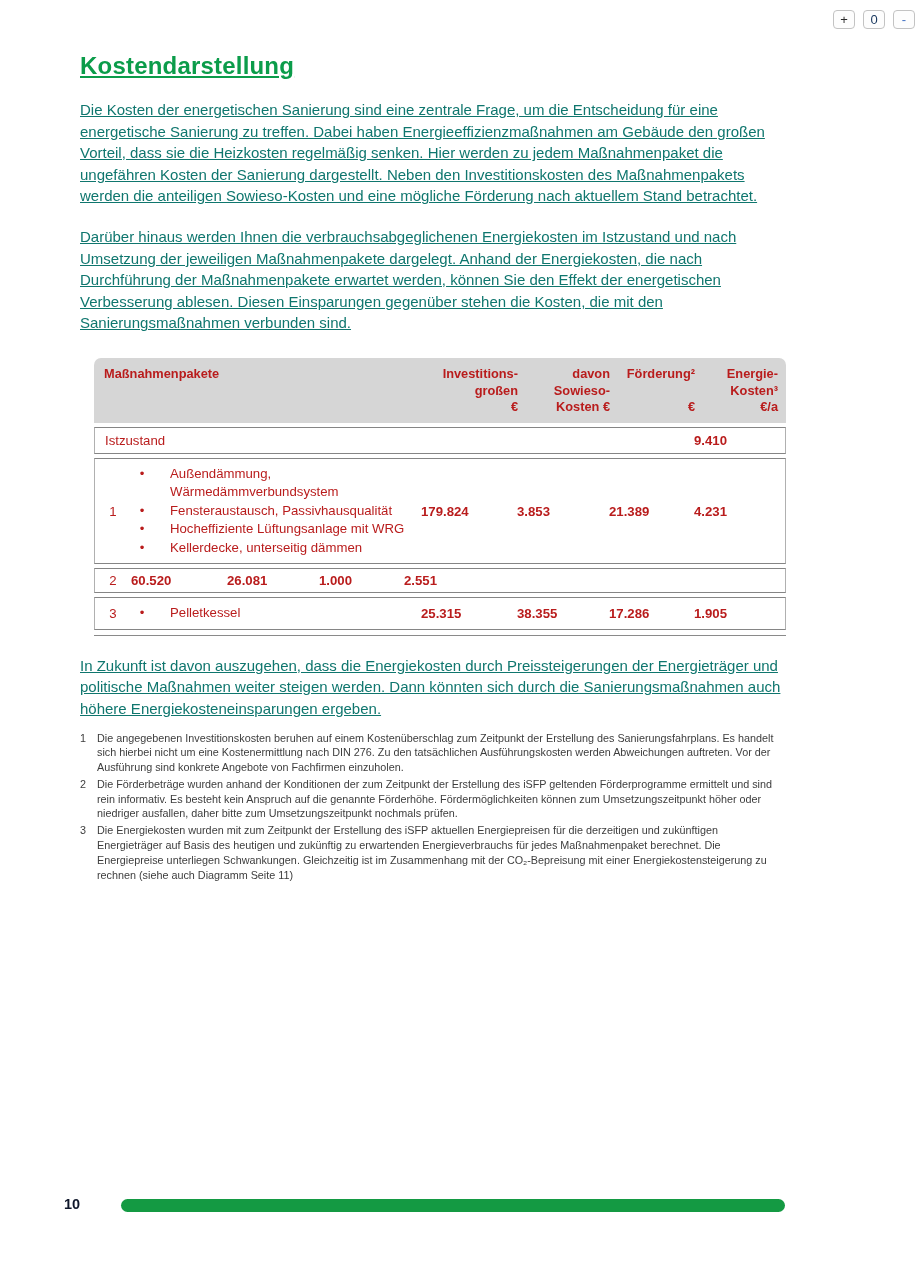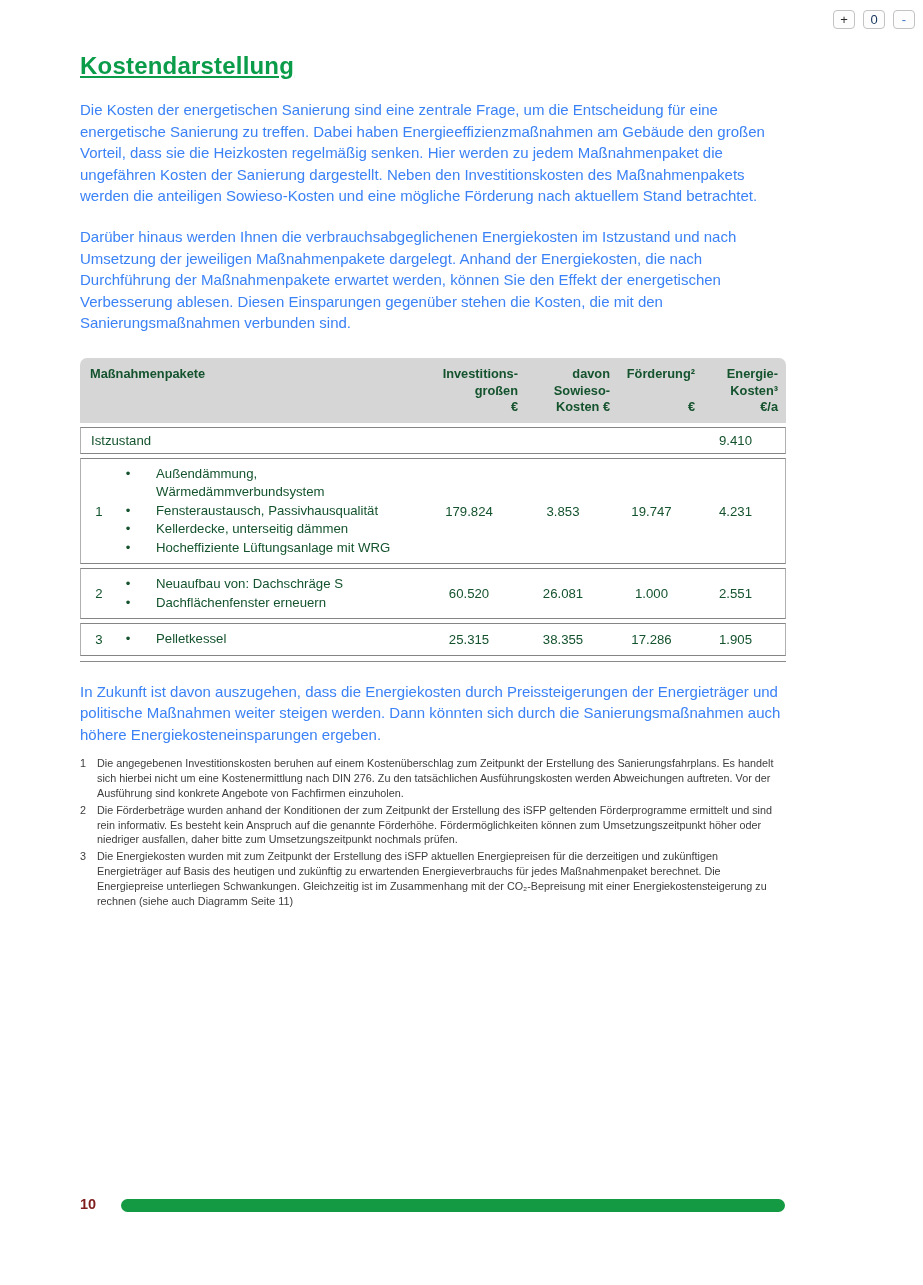--- a/index.html
+++ b/index.html
@@ -20,24 +20,24 @@
   .zoom-btn.reset { color:#17365d; }
   .zoom-btn.out   { color:#4472c4; }
 
   .content { position:absolute; left:80px; top:0; width:706px; }
 
   .page-title {
     margin:52px 0 0 0; font-size:24px; font-weight:bold;
     color:var(--title-green, #0b9c4a); letter-spacing:0.2px;text-decoration:underline;
   }
 
-  .para { margin:19px 0 0 0; font-size:15px; line-height:1.44; color:#3b82f6; }
+  .para { margin:19px 0 0 0; font-size:15px; line-height:1.44; color:#0f766e;text-decoration:underline; }
 
   
-  .cost-table { margin-top:24px; color:#14532d; }
+  .cost-table { margin-top:24px; color:#b91c1c;margin-left:14px; }
   .t-head {
     display:flex; align-items:flex-start;
     background:var(--header-gray, #d6d6d6);
     border-radius:7px 7px 0 0;
     padding:8px 8px 7px 10px;
     font-weight:bold; font-size:12.8px; line-height:1.3;
   }
   .th-packages { flex:1; }
   .th-col { text-align:right; white-space:pre-line; }
   .col-invest  { width:96px; }
@@ -55,32 +55,32 @@
   .t-row {
     display:flex; align-items:center; margin-top:4px;
     border:1px solid #b0b0b0; border-top-color:#858585; border-bottom-color:#858585;
     padding:4px 8px 4px 0; font-size:13.2px;
   }
   .num-col { width:36px; text-align:center; flex-shrink:0; }
   .items-col { flex:1; padding:2px 0; }
   .item { display:flex; line-height:1.4;gap:17px; }
   .bullet { width:22px; text-align:center; flex-shrink:0; }
   .bullet::before { content:"•"; }
-  .val { text-align:center; }
+  .val { text-align:left;font-weight:bold; }
 
   .table-end-rule { border-top:1px solid #8a8a8a; margin-top:5px; height:0; }
 
   .footnotes { margin-top:11px; font-size:10.8px; line-height:1.37; color:#3d3d3d; }
   .footnote { display:flex; margin-top:2px; }
   .fn-num { width:17px; flex-shrink:0; }
   .fn-text { flex:1; }
 
   .page-num {
-    position:absolute; left:80px; top:1196px;
-    font-size:14.5px; font-weight:bold; color:#7f1d1d;
+    position:absolute; left:64px; top:1196px;
+    font-size:14.5px; font-weight:bold; color:#0f172a;
   }
   .green-bar {
     position:absolute; left:121px; top:1199px; width:664px; height:13px;
     border-radius:7px; background:var(--bar-green, #149a43);
   }
 </style>
 </head>
 <body>
 
 <div class="zoom-controls">
@@ -128,45 +128,35 @@
         <div class="item">
             <span class="bullet"></span>
             <span>Außendämmung, Wärmedämmverbundsystem</span>
           </div>
         <div class="item">
             <span class="bullet"></span>
             <span>Fensteraustausch, Passivhausqualität</span>
           </div>
         <div class="item">
             <span class="bullet"></span>
-            <span>Kellerdecke, unterseitig dämmen</span>
+            <span>Hocheffiziente Lüftungsanlage mit WRG</span>
           </div>
         <div class="item">
             <span class="bullet"></span>
-            <span>Hocheffiziente Lüftungsanlage mit WRG</span>
+            <span>Kellerdecke, unterseitig dämmen</span>
           </div>
       </div>
       <div class="val col-invest">179.824</div>
       <div class="val col-sowieso">3.853</div>
-      <div class="val col-funding">19.747</div>
+      <div class="val col-funding">21.389</div>
       <div class="val col-energy">4.231</div>
     </div>
 
     <div class="t-row">
       <div class="num-col">2</div>
-      <div class="items-col">
-        <div class="item">
-            <span class="bullet"></span>
-            <span>Neuaufbau von: Dachschräge S</span>
-          </div>
-        <div class="item">
-            <span class="bullet"></span>
-            <span>Dachflächenfenster erneuern</span>
-          </div>
-      </div>
       <div class="val col-invest">60.520</div>
       <div class="val col-sowieso">26.081</div>
       <div class="val col-funding">1.000</div>
       <div class="val col-energy">2.551</div>
     </div>
 
     <div class="t-row">
       <div class="num-col">3</div>
       <div class="items-col">
         <div class="item">

